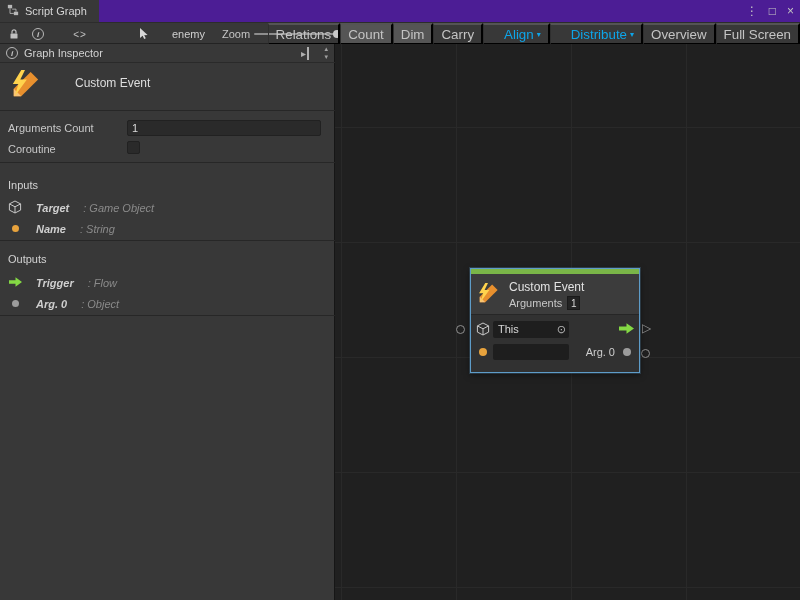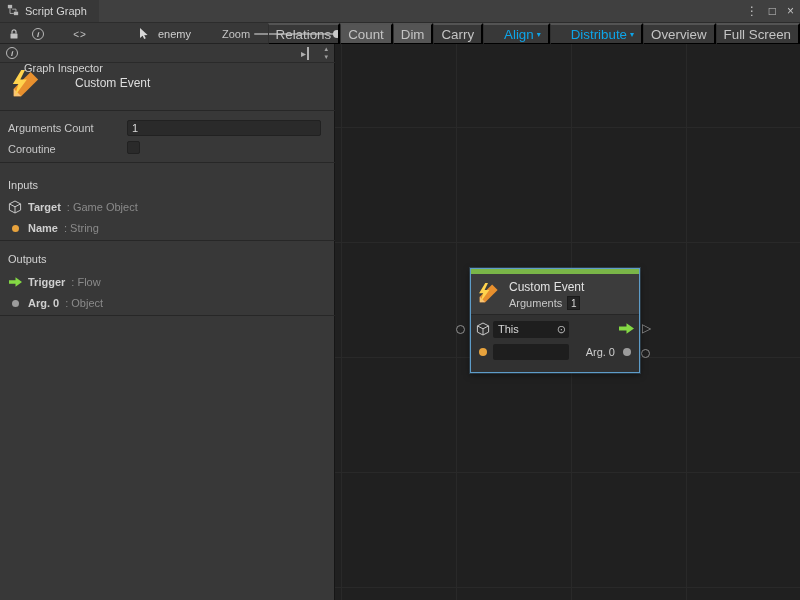--- a/index.html
+++ b/index.html
@@ -2,73 +2,73 @@
 <html><head>
 <meta charset="utf-8">
 <style>
   * { box-sizing: border-box; margin: 0; padding: 0; }
   html,body { width:800px; height:600px; overflow:hidden; }
   body { font-family:"Liberation Sans", sans-serif; font-size:11px; color:#c8c8c8; background:#191919; }
 
   .window { position:relative; width:800px; height:600px; background:#191919; overflow:hidden; }
 
   
-  .titlebar { position:absolute; left:0; top:0; width:800px; height:22px; background:#404040; }
+  .titlebar { position:absolute; left:0; top:0; width:800px; height:22px; background:#4c1d95; }
   .tab { position:absolute; left:0; top:0; height:22px; padding:0 12px 0 7px; background:#383838;
          display:flex; align-items:center; gap:6px; }
   .tab-label { color:#d6d6d6; }
   .win-controls { position:absolute; right:6px; top:0; height:22px; display:flex; align-items:center; gap:11px;
                   color:#c4c4c4; font-size:12px; }
   .win-controls span { cursor:default; }
 
   
   .toolbar { position:absolute; left:0; top:22px; width:800px; height:22px; background:#383838;
              border-top:1px solid #2c2c2c; border-bottom:1px solid #232323; }
   .tb-icon { position:absolute; top:1px; width:20px; height:20px; display:flex; align-items:center; justify-content:center; }
   .tb-lock { left:4px; }
   .tb-info { left:28px; }
   .tb-code { left:70px; color:#c0c0c0; font-size:10px; letter-spacing:1px; }
   .circle-i { display:inline-flex; width:12px; height:12px; border:1px solid #b8b8b8; border-radius:50%;
               align-items:center; justify-content:center; font-size:8px; font-style:italic; font-weight:bold; color:#c8c8c8; }
-  .tb-graphref { position:absolute; left:138px; top:0; height:22px; display:flex; align-items:center; gap:8px; color:#cfcfcf; }
+  .tb-graphref { position:absolute; left:138px; top:0; height:22px; display:flex; align-items:center; gap:22px; color:#cfcfcf; }
   .tb-zoom-label { position:absolute; left:222px; top:0; line-height:22px; color:#c4c4c4; }
   .tb-slider { position:absolute; left:254px; top:10px; width:84px; height:2px; background:#8d8d8d; border-radius:1px; }
   .tb-knob { position:absolute; left:333px; top:7px; width:8px; height:8px; border-radius:50%; background:#c8c8c8; }
   .tb-zoom-val { position:absolute; left:348px; top:0; line-height:22px; color:#c4c4c4; }
   .tb-buttons { position:absolute; right:0; top:0; height:22px; display:flex; }
   .tb-btn { padding:0 7px; line-height:21px; color:#c4c4c4; border-left:1px solid #2f2f2f; white-space:nowrap;
             background:transparent; cursor:default; display:flex; align-items:center; gap:3px; }
   .tb-btn.active { background:#555555; }
   .tb-btn.disabled { color:#0ea5e9;padding-left:20px; }
   .caret { font-size:8px; line-height:21px; }
 
   
   .inspector { position:absolute; left:0; top:44px; width:335px; height:556px; background:#383838;
                border-right:1px solid #161616; }
   .insp-header { position:absolute; left:0; top:0; width:335px; height:19px; border-bottom:1px solid #2a2a2a; }
   .insp-info { position:absolute; left:6px; top:3px; }
-  .insp-title { position:absolute; left:24px; top:0; line-height:19px; color:#d2d2d2;margin-top:15px; }
+  .insp-title { position:absolute; left:24px; top:0; line-height:19px; color:#d2d2d2; }
   .insp-dock { position:absolute; right:26px; top:0; line-height:19px; color:#b0b0b0;
                border-right:2px solid #b0b0b0; padding-right:1px; font-size:10px; height:13px; margin-top:3px; line-height:13px; }
   .insp-spin { position:absolute; right:7px; top:1px; display:flex; flex-direction:column; color:#a0a0a0; font-size:7px; line-height:8px; text-align:center; }
   .unit-icon { position:absolute; left:10px; top:26px; width:30px; height:30px; }
   .unit-title { position:absolute; left:75px; top:32px; font-size:12px; color:#dedede; }
   .divider { position:absolute; left:0; width:335px; height:1px; background:#272727; }
   .d1 { top:66px; } .d2 { top:118px; } .d3 { top:196px; } .d4 { top:271px; }
   .lbl { position:absolute; left:8px; color:#c8c8c8; }
   .lbl-argcount { top:78px; }
   .field-argcount { position:absolute; left:127px; top:76px; width:194px; height:16px; background:#2a2a2a;
                     border:1px solid #212121; border-radius:2px; color:#dadada; font-size:11px; padding:0 4px;
                     font-family:"Liberation Sans", sans-serif; }
   .lbl-coroutine { top:99px; }
   .checkbox { position:absolute; left:127px; top:97px; width:13px; height:13px; background:#2a2a2a;
               border:1px solid #212121; border-radius:2px; }
   .heading { position:absolute; left:8px; color:#d2d2d2; }
   .h-inputs { top:135px; } .h-outputs { top:209px;text-align:right; }
-  .port-row { position:absolute; left:8px; height:14px; display:flex; align-items:center; gap:6px; }
+  .port-row { position:absolute; left:8px; height:14px; display:flex; align-items:flex-end; gap:14px;font-style:italic; }
   .r-target { top:156px; } .r-name { top:177px; } .r-trigger { top:231px; } .r-arg0 { top:252px; }
   .icon-slot { width:14px; height:14px; display:flex; align-items:center; justify-content:center; }
   .pname { font-weight:bold; color:#cfcfcf; }
   .ptype { color:#8a8a8a; }
   .dot { border-radius:50%; display:inline-block; }
   .dot-orange { width:7px; height:7px; background:#E8A33D; }
   .dot-gray { width:7px; height:7px; background:#9C9C9C; }
 
   
   .graph { position:absolute; left:335px; top:44px; width:465px; height:556px; background-color:#202020;

